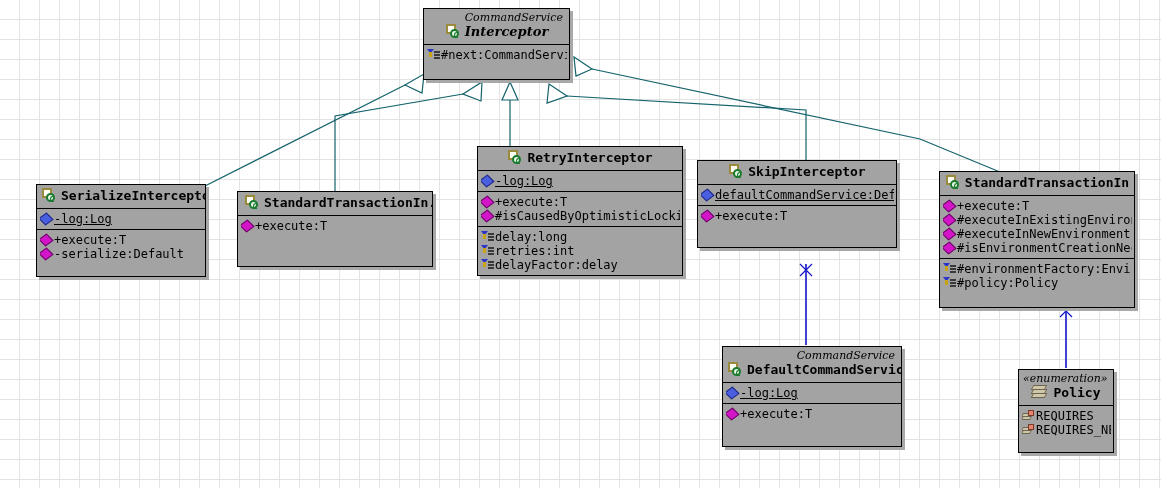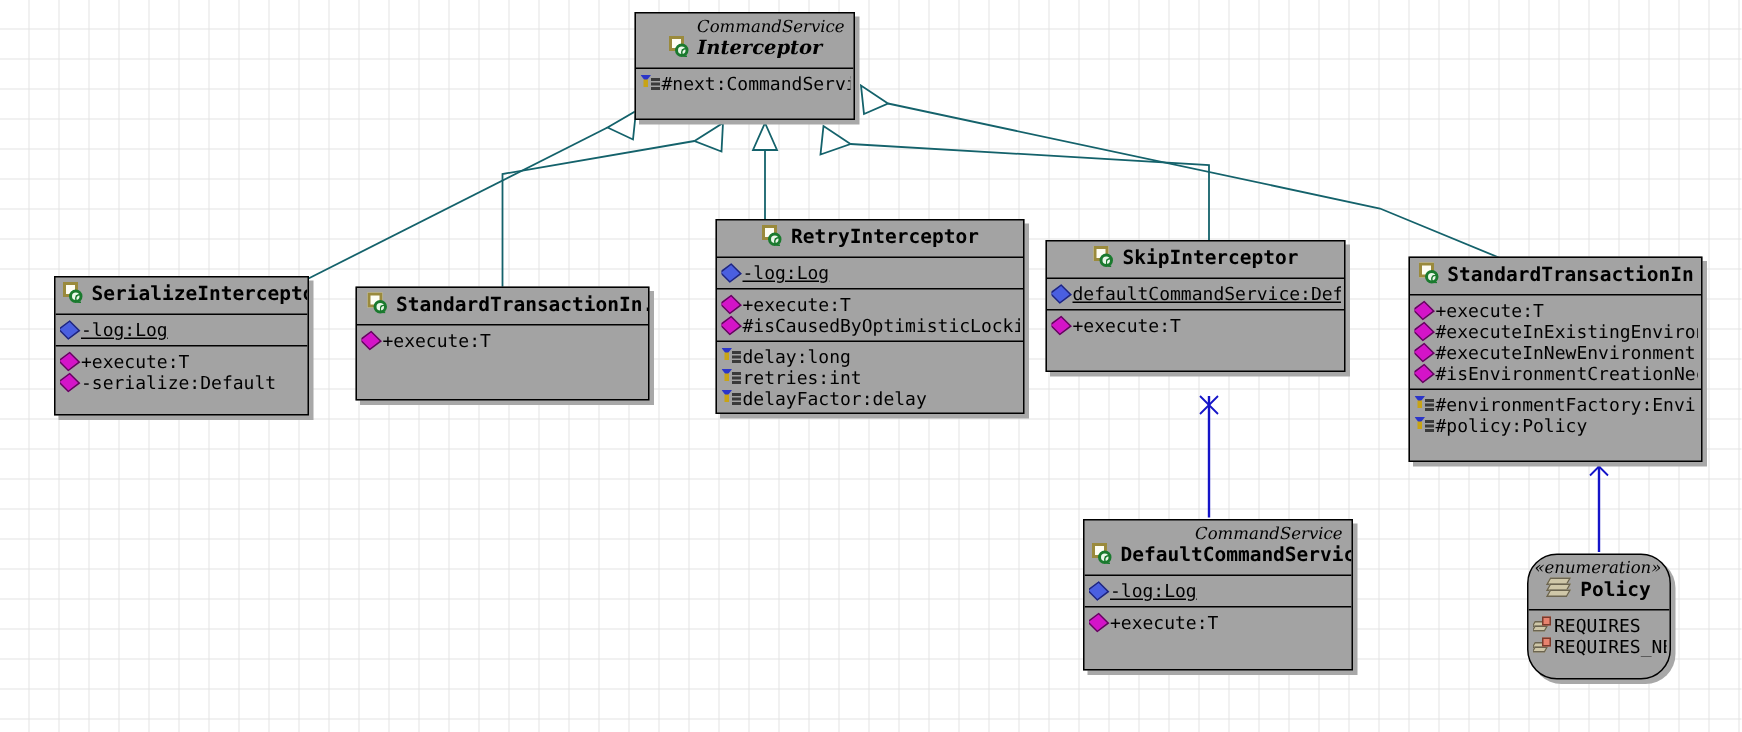--- a/index.html
+++ b/index.html
@@ -347,21 +347,21 @@
     <div class="sec">
       <div class="row">
         <span class="ic ic-meth">
             <i></i>
           </span>
         <span class="rowtext">+execute:T</span>
       </div>
     </div>
   </div>
 
-  <div class="klass" style="left:1018px;top:369px;width:96px;height:84px;border-radius:20px;">
+  <div class="klass" style="left:1018px;top:369px;width:96px;height:84px;">
     <div class="kheader">
       <span class="stereo center">«enumeration»</span>
       <span class="kname"><span class="ic-enum"><i></i><i></i><i></i></span><span>Policy</span></span>
     </div>
     <div class="sec">
       <div class="row">
         <span class="ic ic-lit">
             <i class="st"></i>
             <i class="st2"></i>
             <i class="box"></i>

